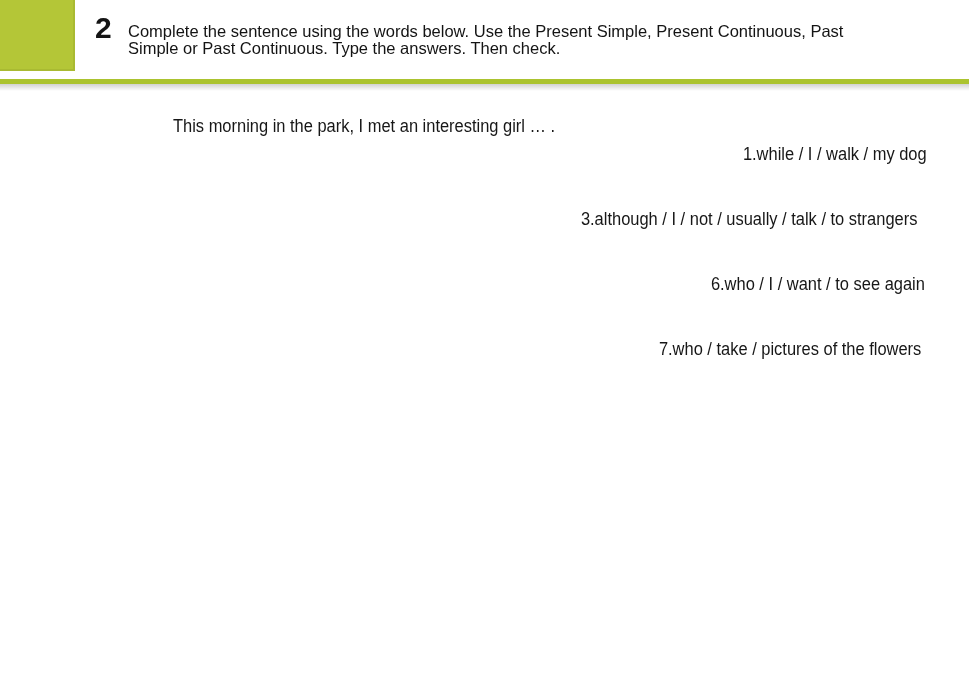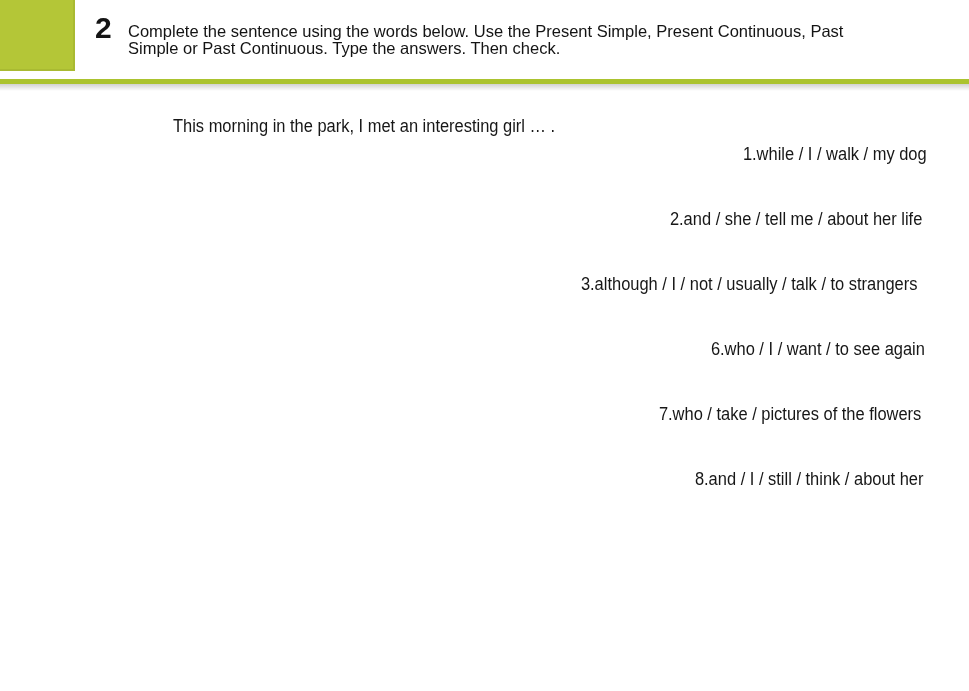--- a/index.html
+++ b/index.html
@@ -120,25 +120,20 @@
       <span class="cond">This morning in the park, I met an interesting girl … .</span>
     </p>
 
     <ol class="items">
       <li class="item">
         <span class="cond">
           <span class="item-number">1.</span><span class="item-prompt">while / I / walk / my dog</span>
         </span>
       </li>
 
-      <li class="item">
-        <span class="cond">
-          <span class="item-number">2.</span><span class="item-prompt">and / she / tell me / about her life</span>
-        </span>
-      </li>
 
       <li class="item">
         <span class="cond">
           <span class="item-number">3.</span><span class="item-prompt">although / I / not / usually / talk / to strangers</span>
         </span>
       </li>
 
 
 
       <li class="item">
@@ -146,22 +141,17 @@
           <span class="item-number">6.</span><span class="item-prompt">who / I / want / to see again</span>
         </span>
       </li>
 
       <li class="item">
         <span class="cond">
           <span class="item-number">7.</span><span class="item-prompt">who / take / pictures of the flowers</span>
         </span>
       </li>
 
-      <li class="item">
-        <span class="cond">
-          <span class="item-number">8.</span><span class="item-prompt">and / I / still / think / about her</span>
-        </span>
-      </li>
     </ol>
 
   </div>
 
 </div>
 
 </body></html>

